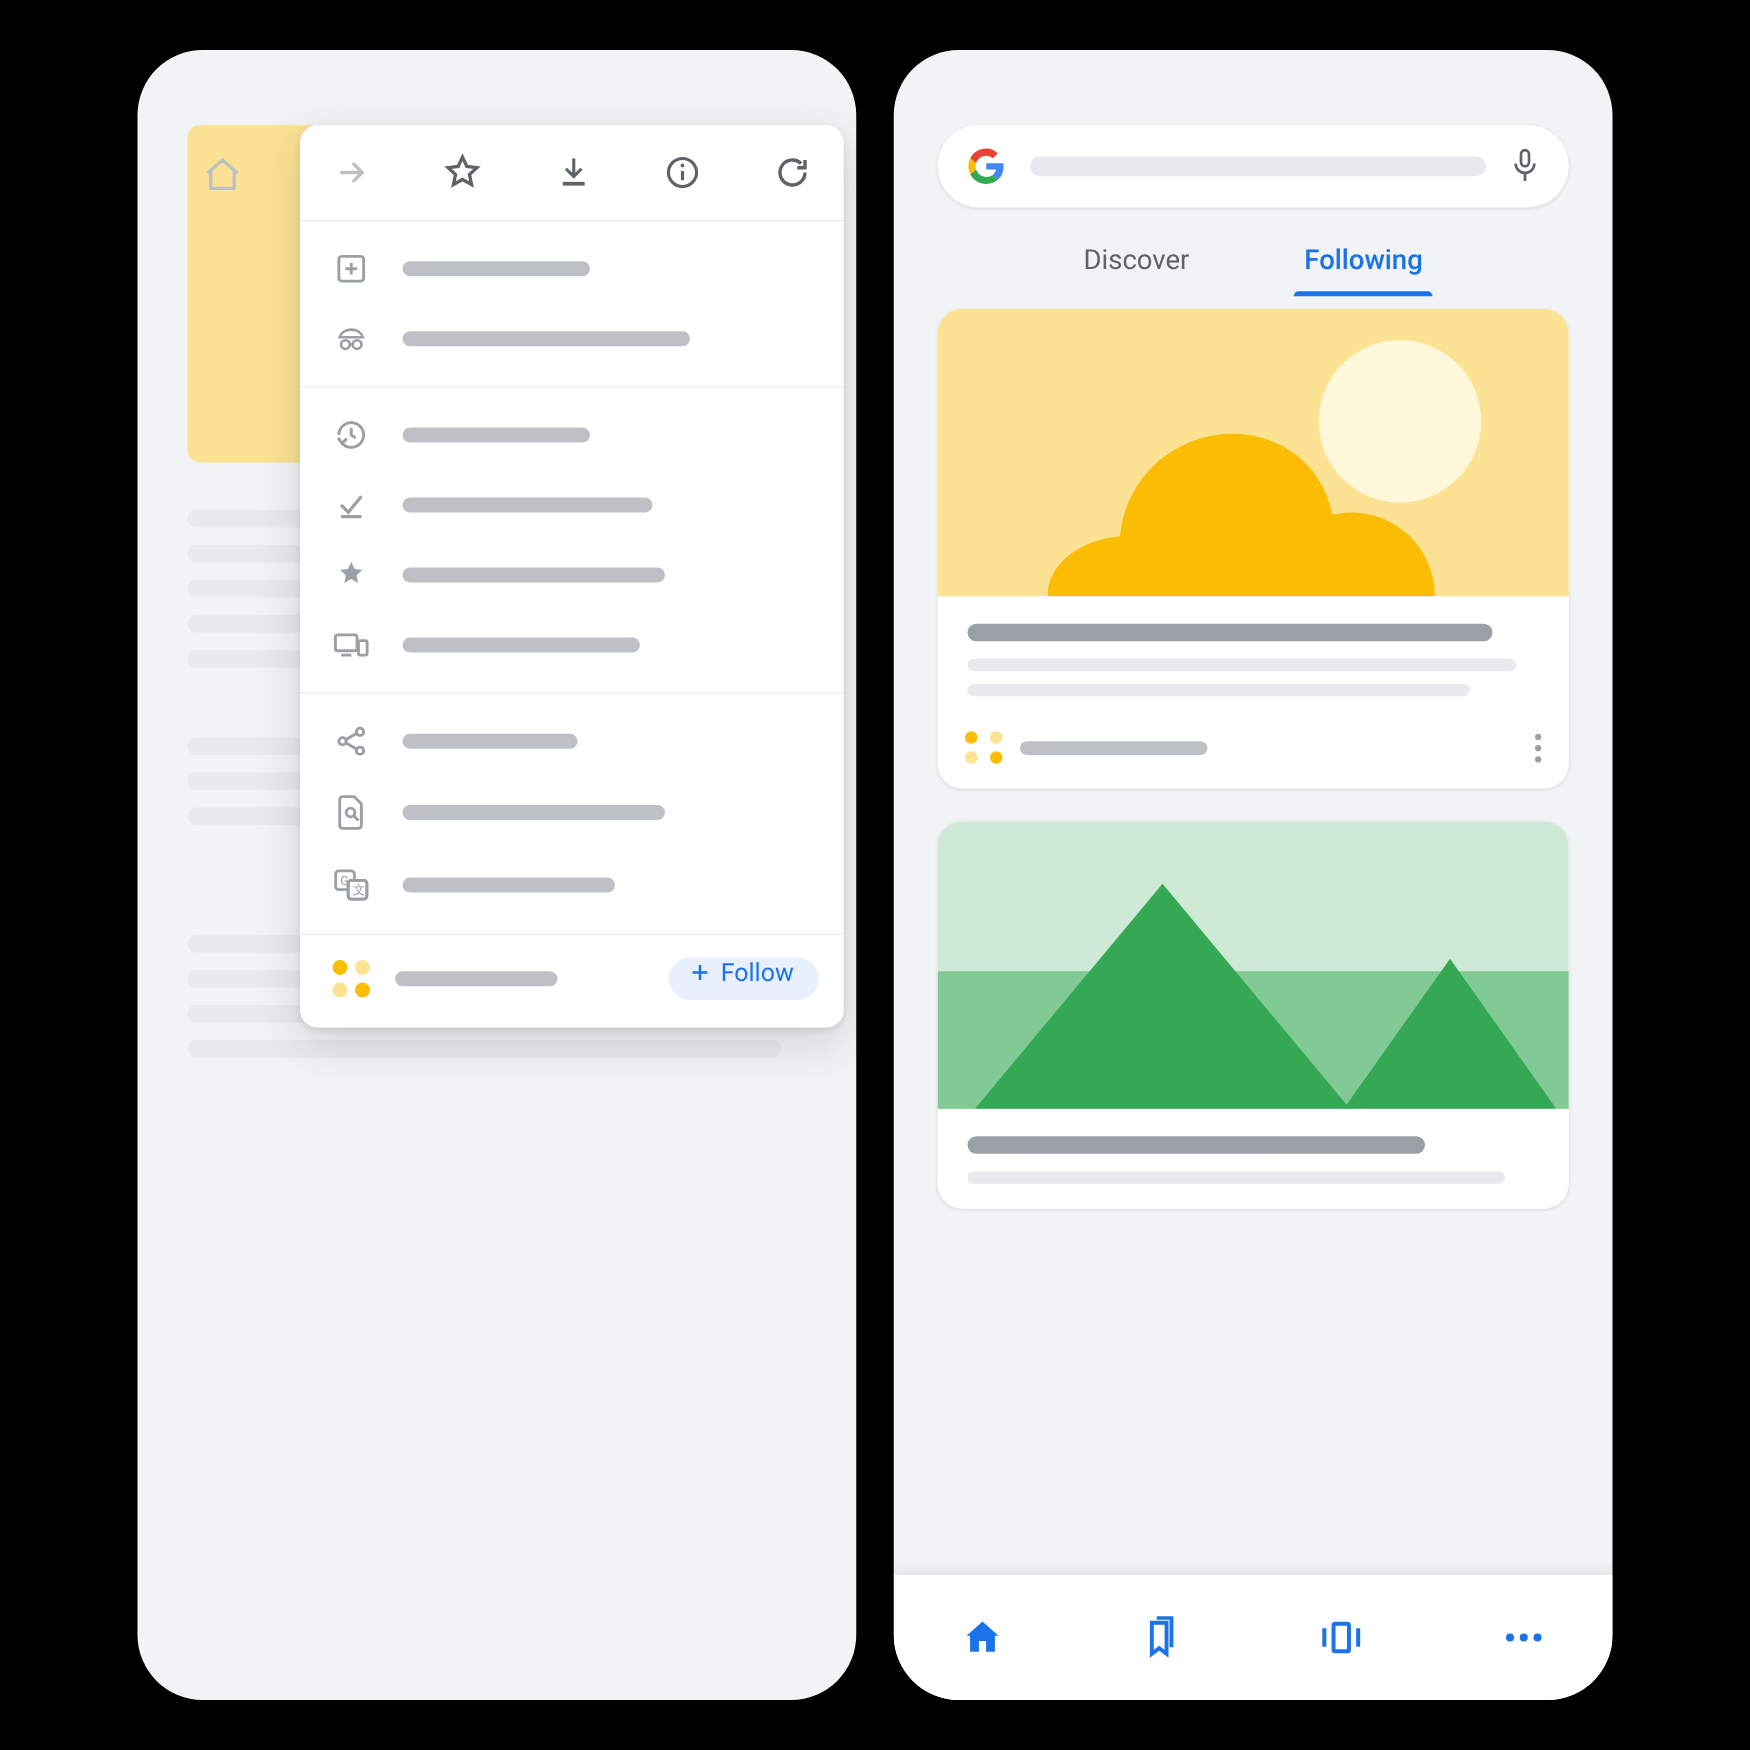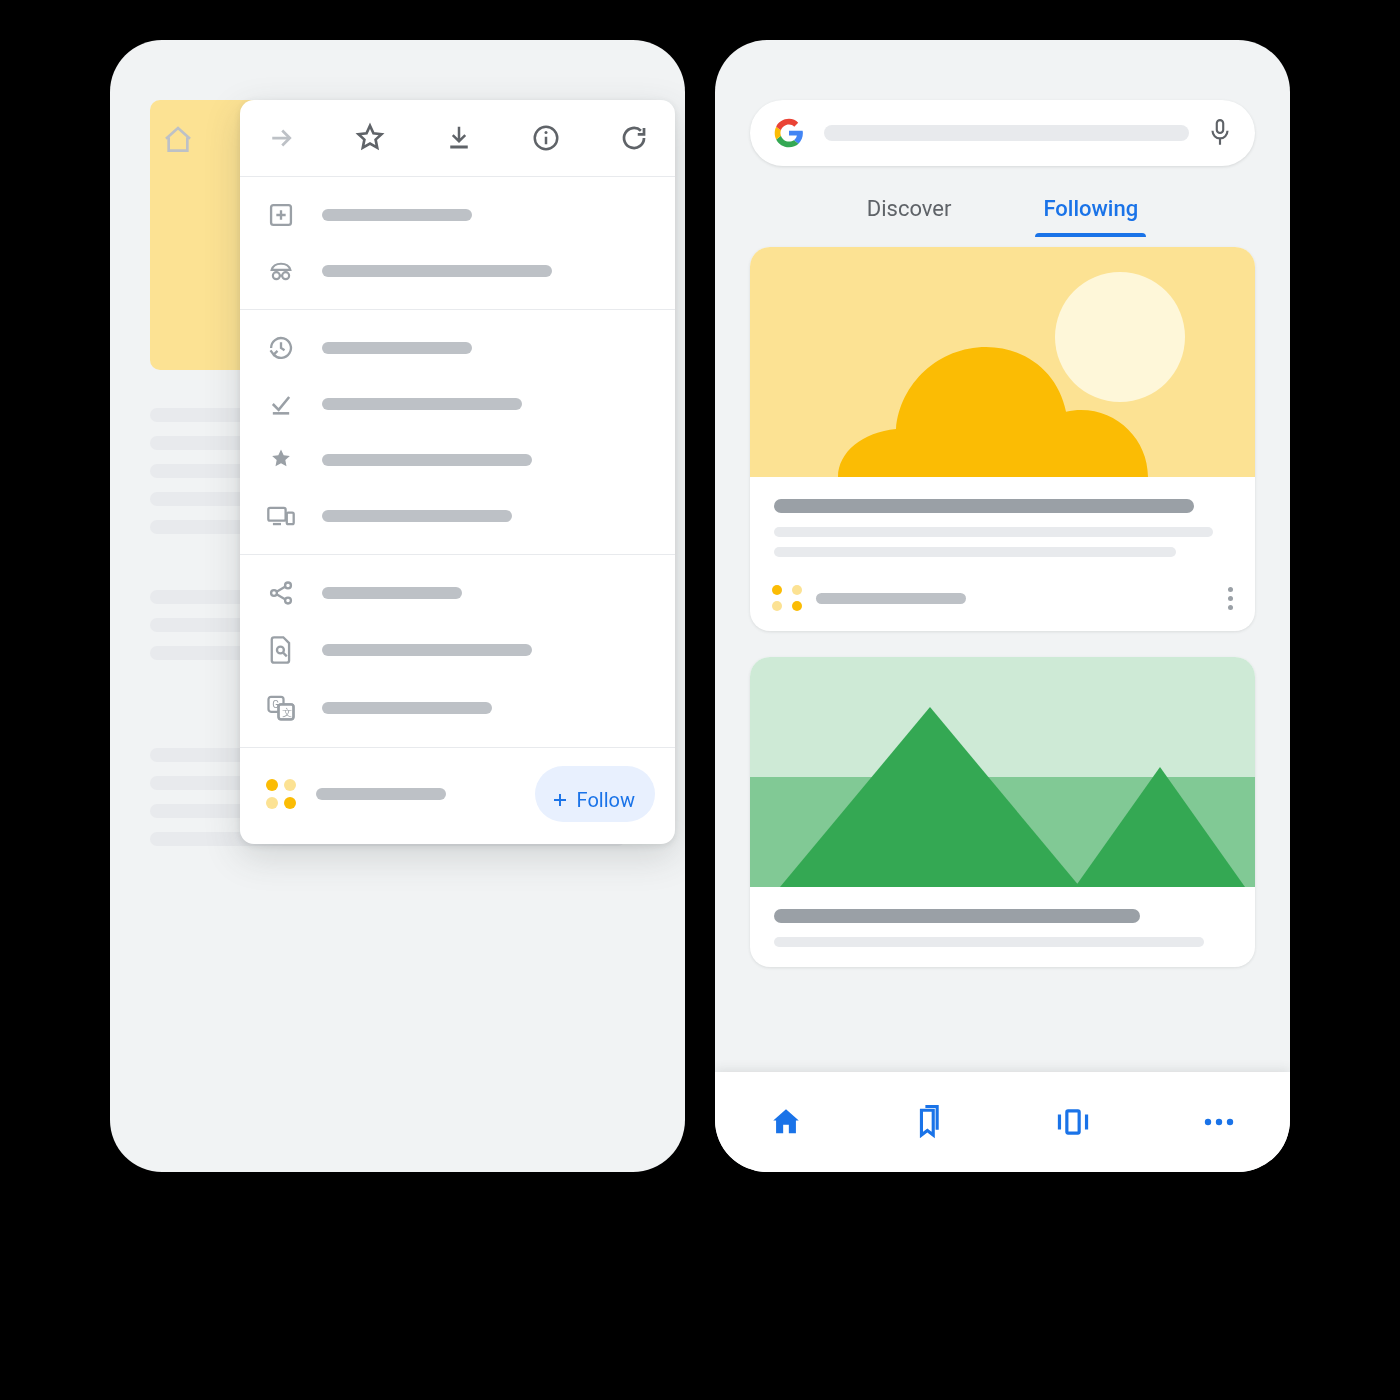--- a/index.html
+++ b/index.html
@@ -27,21 +27,21 @@
     color:var(--grey1);
     position:relative;
   }
   .stage{
     position:absolute;inset:0;
     display:flex;justify-content:center;align-items:flex-start;
     padding:40px 0 0 0;
   }
   .phones{display:flex;gap:30px;}
   .phone{
-    width:575px;height:1132px;
+    width:575px;height:1320px;
     background:var(--phone);
     border-radius:52px;
     position:relative;
     overflow:hidden;
     text-decoration:underline;
   }
 
   
   .page{
     position:absolute;inset:60px 40px 60px 40px;
@@ -85,21 +85,21 @@
   }
   .site-dots{width:30px;height:30px;position:relative;flex:0 0 30px;}
   .site-dots span{position:absolute;width:12px;height:12px;border-radius:50%;}
   .site-dots .a{left:0;top:0;background:var(--yellow);}
   .site-dots .b{right:0;top:0;background:var(--yellow-light);}
   .site-dots .c{left:0;bottom:0;background:var(--yellow-light);}
   .site-dots .d{right:0;bottom:0;background:var(--yellow);}
   .follow-chip{
     margin-left:auto;
     background:var(--blue-light);color:var(--blue);
-    border-radius:999px;padding:22px 20px 10px 16px;
+    border-radius:999px;padding:0 20px 10px 16px;
     display:flex;align-items:center;gap:8px;font-size:20px;
   }
 
   
   .rp-inner{position:absolute;inset:60px 35px 0 35px;}
   .search{
     background:var(--white);border-radius:999px;height:66px;
     box-shadow:0 1px 3px rgba(60,64,67,0.15);
     display:flex;align-items:center;padding:0 22px;gap:18px;
   }

